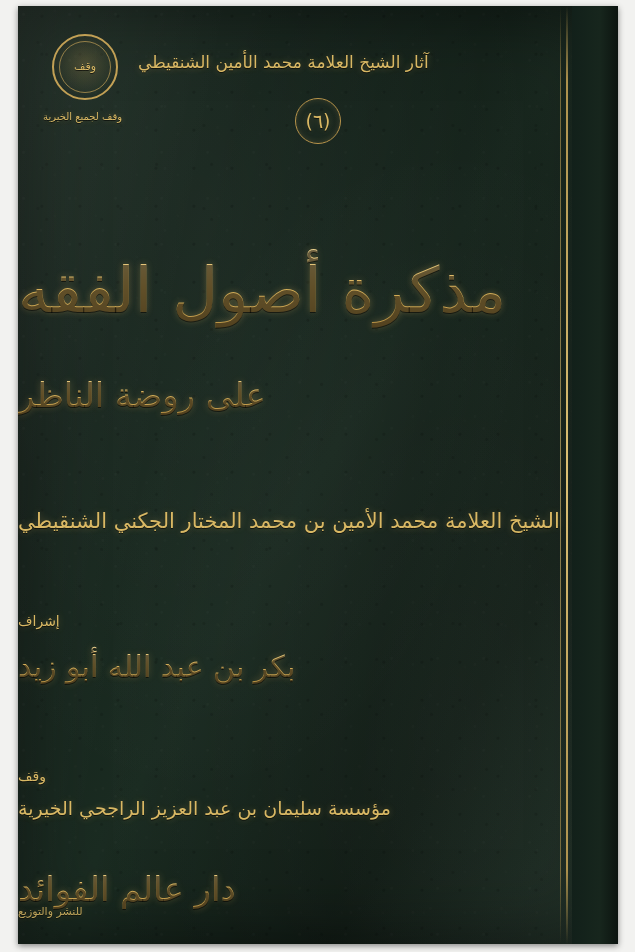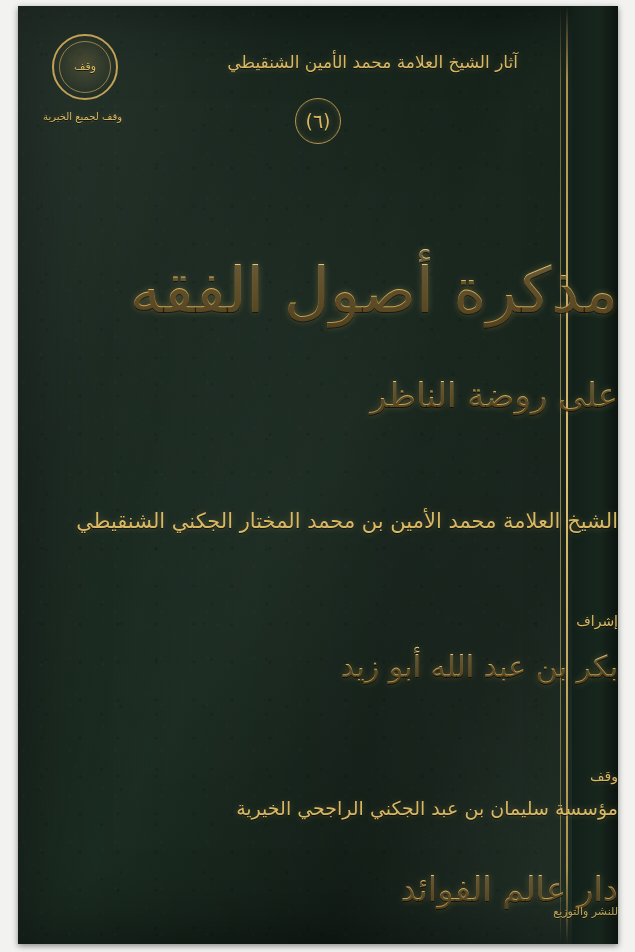--- a/index.html
+++ b/index.html
@@ -81,21 +81,21 @@
   }
   .spine-rule.r1 { right: 50px; }
   .spine-rule.r2 { right: 57px; width: 1px; opacity: 0.6; }
 
   
   .gold {
     color: #d9b864;
     text-shadow:
       0 1px 0 rgba(0,0,0,0.55),
       0 0 7px rgba(214,176,92,0.32);
-    text-align: right;
+    text-align: left;
     line-height: 1.5;
     white-space: nowrap;
   }
   .gold-strong {
     background: linear-gradient(to bottom, #f3dc9e 0%, #d8b25c 45%, #a8823a 100%);
     -webkit-background-clip: text;
     background-clip: text;
     color: transparent;
   }
 
@@ -278,19 +278,19 @@
 
     <div class="title-main gold gold-strong">مذكرة أصول الفقه</div>
     <div class="title-sub gold gold-strong">على روضة الناظر</div>
 
     <div class="author-name gold">الشيخ العلامة محمد الأمين بن محمد المختار الجكني الشنقيطي</div>
 
     <div class="label-supervision gold">إشراف</div>
     <div class="supervisor-name gold gold-strong">بكر بن عبد الله أبو زيد</div>
 
     <div class="label-endowment gold">وقف</div>
-    <div class="endowment-name gold">مؤسسة سليمان بن عبد الجكني الراجحي الخيرية</div>
+    <div class="endowment-name gold">مؤسسة سليمان بن عبد العزيز الراجحي الخيرية</div>
 
     <div class="publisher-name gold gold-strong">دار عالم الفوائد</div>
     <div class="publisher-sub gold">للنشر والتوزيع</div>
   </div>
 
 </div>
 
 </body></html>

